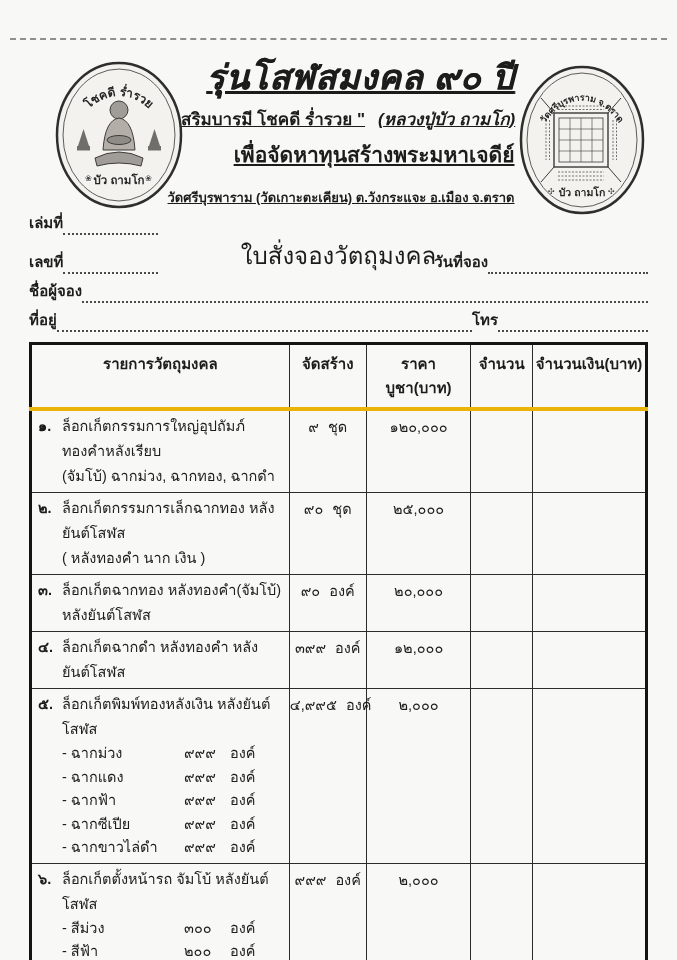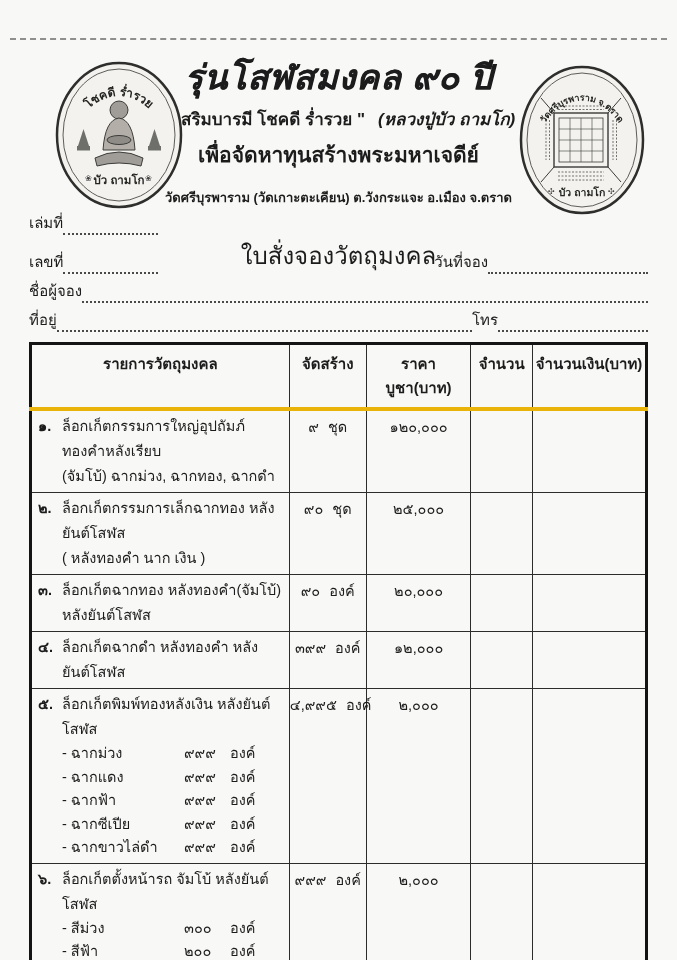--- a/index.html
+++ b/index.html
@@ -7,32 +7,32 @@
   body { font-family:"Liberation Sans","DejaVu Sans",sans-serif; background:#e9e9e7; }
   .page { position:relative; width:677px; height:960px; background:#f8f8f6; color:#1c1c1c; overflow:hidden; }
 
   .cut-line { position:absolute; top:38px; left:10px; right:10px; height:0; border-top:2px dashed #8f8f8d; }
 
   
   .header { position:relative; padding-top:56px; height:206px; }
   .medallion { position:absolute; }
   .medallion.left { left:54px; top:60px; width:130px; height:150px; }
   .medallion.right { left:518px; top:64px; width:128px; height:152px; }
-  .head-center { width:352px; margin:0 auto; text-align:center; }
+  .head-center { width:352px; margin:0 auto; text-align:right;text-decoration:underline; }
   .series-title { font-size:34px; font-weight:bold; font-style:italic; letter-spacing:1px; line-height:1.25;
                   text-shadow:0.6px 0 0 #1c1c1c; }
   .slogan { font-size:17px; font-weight:bold; margin-top:6px; white-space:nowrap; }
   .slogan .paren { font-style:italic;margin-left:13px; }
   .purpose { font-size:21px; font-weight:bold; margin-top:6px; }
   .temple { font-size:13px; font-weight:bold; margin-top:16px; white-space:nowrap; }
 
   
   .form-block { margin:4px 29px 0 29px; font-size:15px; }
   .frow { display:flex; align-items:flex-end; margin-top:5px; }
-  .flabel { font-weight:normal; white-space:nowrap; }
+  .flabel { font-weight:bold; white-space:nowrap; }
   .leader { display:inline-block; border-bottom:2px dotted #4a4a48; height:1.05em; }
   .leader.grow { flex:1 1 auto; }
   .w95 { width:95px; } .w150 { width:150px; } .w160 { width:160px; }
   .titlerow { position:relative; height:34px; align-items:flex-end; }
   .form-title { position:absolute; left:0; right:0; top:-4px; text-align:center; font-size:24px; font-weight:normal; }
   .titlerow .left-part { display:flex; align-items:flex-end; }
   .titlerow .right-part { display:flex; align-items:flex-end; margin-left:auto; }
 
   
   table.order { width:619px; margin:10px auto 0 auto; border-collapse:collapse; table-layout:fixed;

